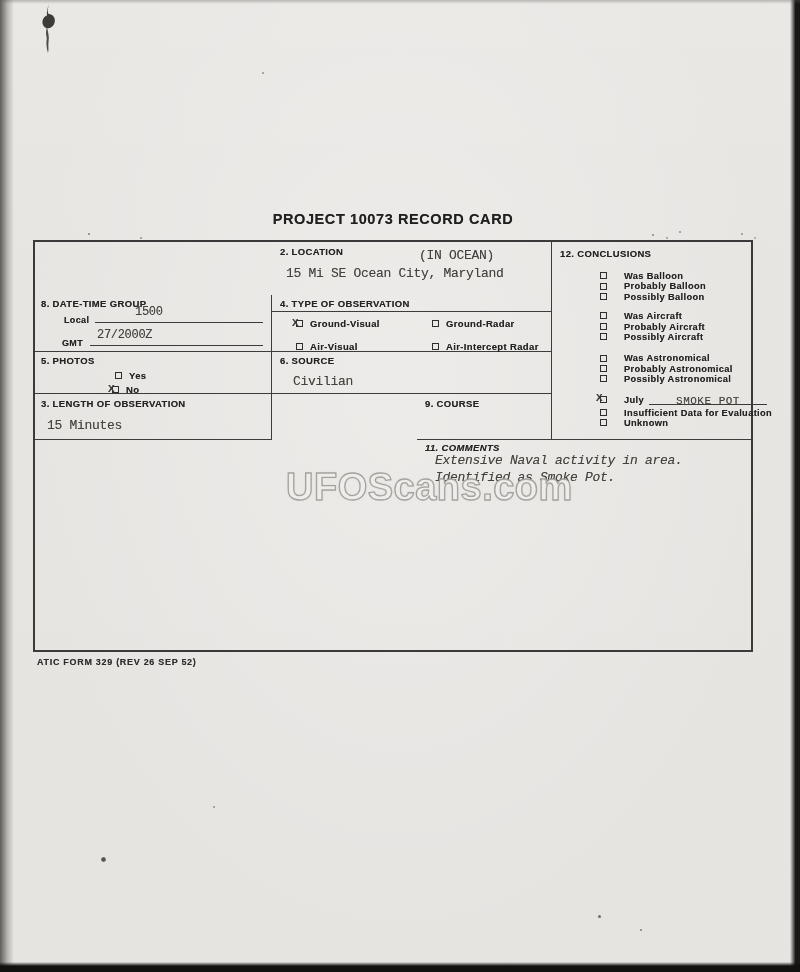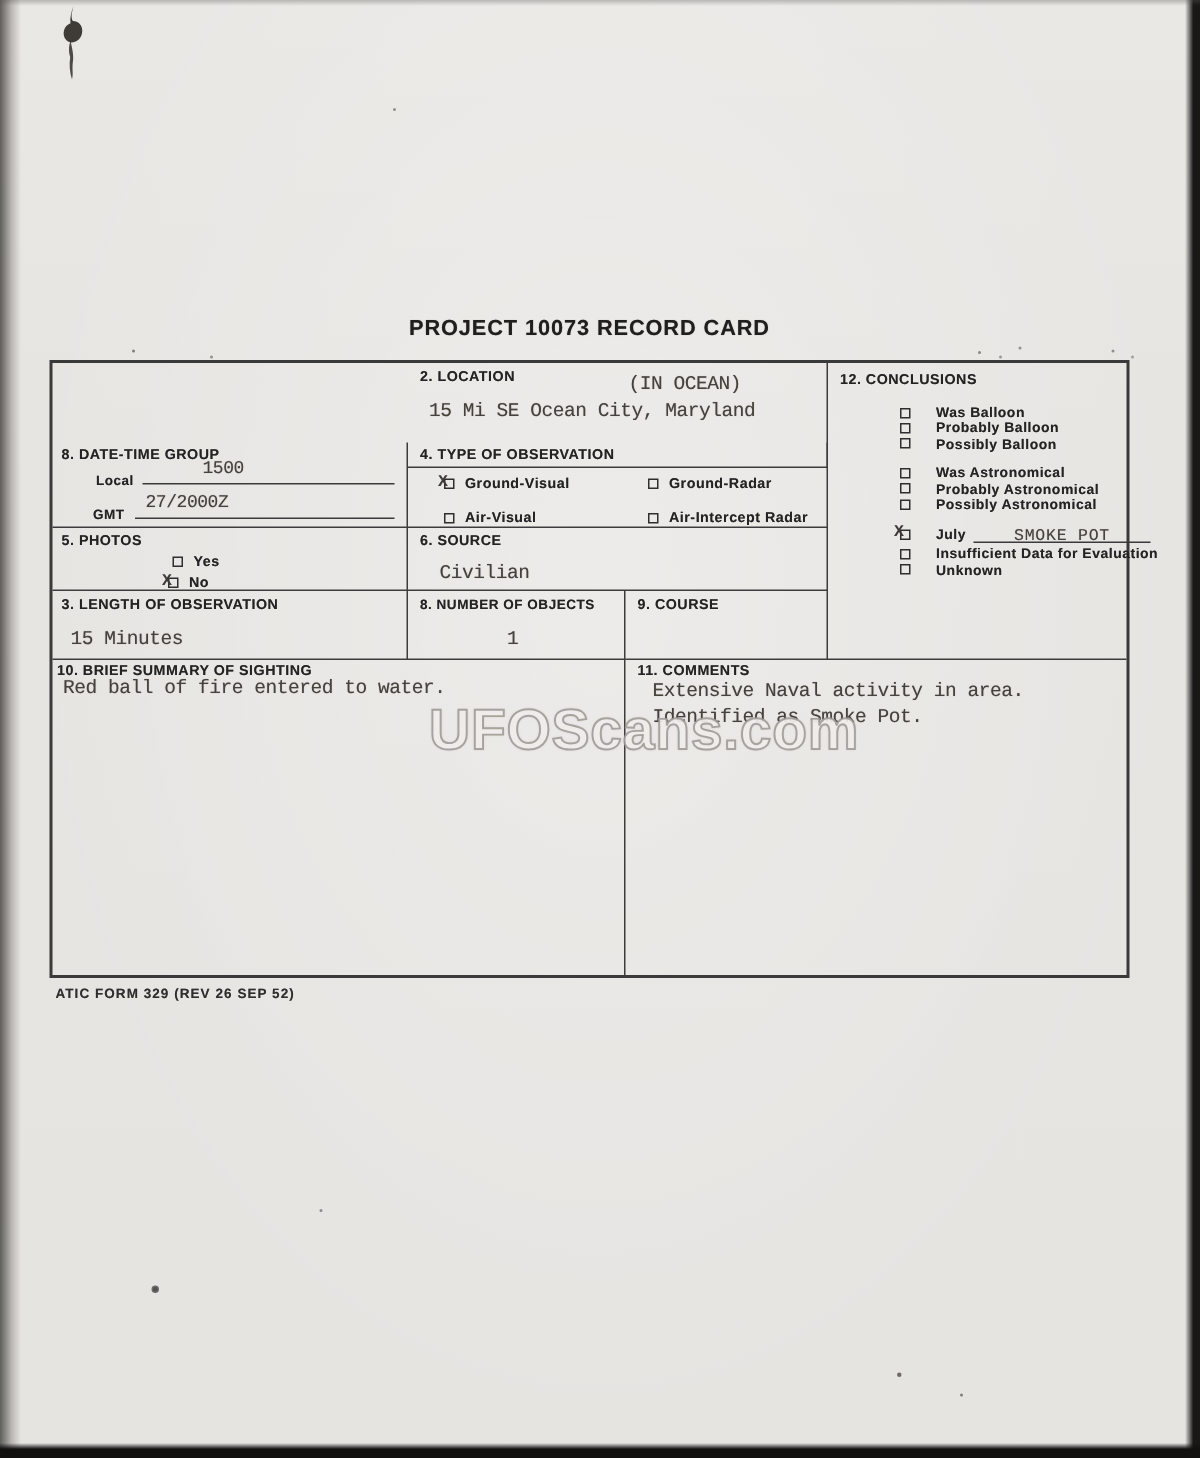--- a/index.html
+++ b/index.html
@@ -120,20 +120,25 @@
   </div>
 
   <div class="cell bb" style="left:517px; top:0; width:199px; height:198px;">
     <span class="cell-label" style="left:8px; top:6px;">12. CONCLUSIONS</span>
     <div class="concl-list">
       <div class="c-group">
         <div class="c-item"><span class="cb"></span><span class="opt-label">Was Balloon</span></div>
         <div class="c-item"><span class="cb"></span><span class="opt-label">Probably Balloon</span></div>
         <div class="c-item"><span class="cb"></span><span class="opt-label">Possibly Balloon</span></div>
       </div>
+      <div class="c-group gap-lg">
+        <div class="c-item"><span class="cb"></span><span class="opt-label">Was Aircraft</span></div>
+        <div class="c-item"><span class="cb"></span><span class="opt-label">Probably Aircraft</span></div>
+        <div class="c-item"><span class="cb"></span><span class="opt-label">Possibly Aircraft</span></div>
+      </div>
       <div class="c-group">
         <div class="c-item"><span class="cb"></span><span class="opt-label">Was Astronomical</span></div>
         <div class="c-item"><span class="cb"></span><span class="opt-label">Probably Astronomical</span></div>
         <div class="c-item"><span class="cb"></span><span class="opt-label">Possibly Astronomical</span></div>
       </div>
       <div class="c-group">
         <div class="c-item" style="height:14px;"><span class="cb checked"></span><span class="opt-label">July</span><span class="other-line"><span class="other-value">SMOKE POT</span></span></div>
         <div class="c-item"><span class="cb"></span><span class="opt-label">Insufficient Data for Evaluation</span></div>
         <div class="c-item"><span class="cb"></span><span class="opt-label">Unknown</span></div>
       </div>
@@ -167,36 +172,28 @@
   <div class="cell br bb" style="left:237px; top:110px; width:280px; height:42px;">
     <span class="cell-label" style="left:8px; top:3px;">6. SOURCE</span>
     <span class="typed" style="left:21px; top:22px;">Civilian</span>
   </div>
 
   <div class="cell br bb" style="left:0; top:152px; width:237px; height:46px;">
     <span class="cell-label" style="left:6px; top:4px;">3. LENGTH OF OBSERVATION</span>
     <span class="typed" style="left:12px; top:24px;">15 Minutes</span>
   </div>
 
-  <div class="cell br bb" style="left:237px; top:152px; width:145px; height:46px;">
-    <span class="cell-label" style="left:8px; top:4px; font-size:9px;">8. NUMBER OF OBJECTS</span>
-    <span class="typed" style="left:66px; top:24px;">1</span>
-  </div>
 
   <div class="cell br bb" style="left:382px; top:152px; width:135px; height:46px;">
     <span class="cell-label" style="left:8px; top:4px;">9. COURSE</span>
     <span class="typed" style="left:12px; top:24px;"></span>
   </div>
 
-  <div class="cell br" style="left:0; top:198px; width:382px; height:210px;">
-    <span class="cell-label" style="left:3px; top:2px;">10. BRIEF SUMMARY OF SIGHTING</span>
-    <span class="typed" style="left:7px; top:11px;">Red ball of fire entered to water.</span>
-  </div>
-
-  <div class="cell" style="left:382px; top:198px; width:334px; height:210px;">
+
+  <div class="cell" style="left:382px; top:198px; width:334px; height:210px;font-style:italic;">
     <span class="cell-label" style="left:8px; top:2px;">11. COMMENTS</span>
     <span class="comment-line" style="left:18px; top:13px;">Extensive Naval activity in area.</span>
     <span class="comment-line" style="left:18px; top:30px;">Identified as Smoke Pot.</span>
   </div>
 
 </div>
 
 <div class="watermark">UFOScans.com</div>
 
 <div class="form-footer">ATIC FORM 329 (REV 26 SEP 52)</div>

